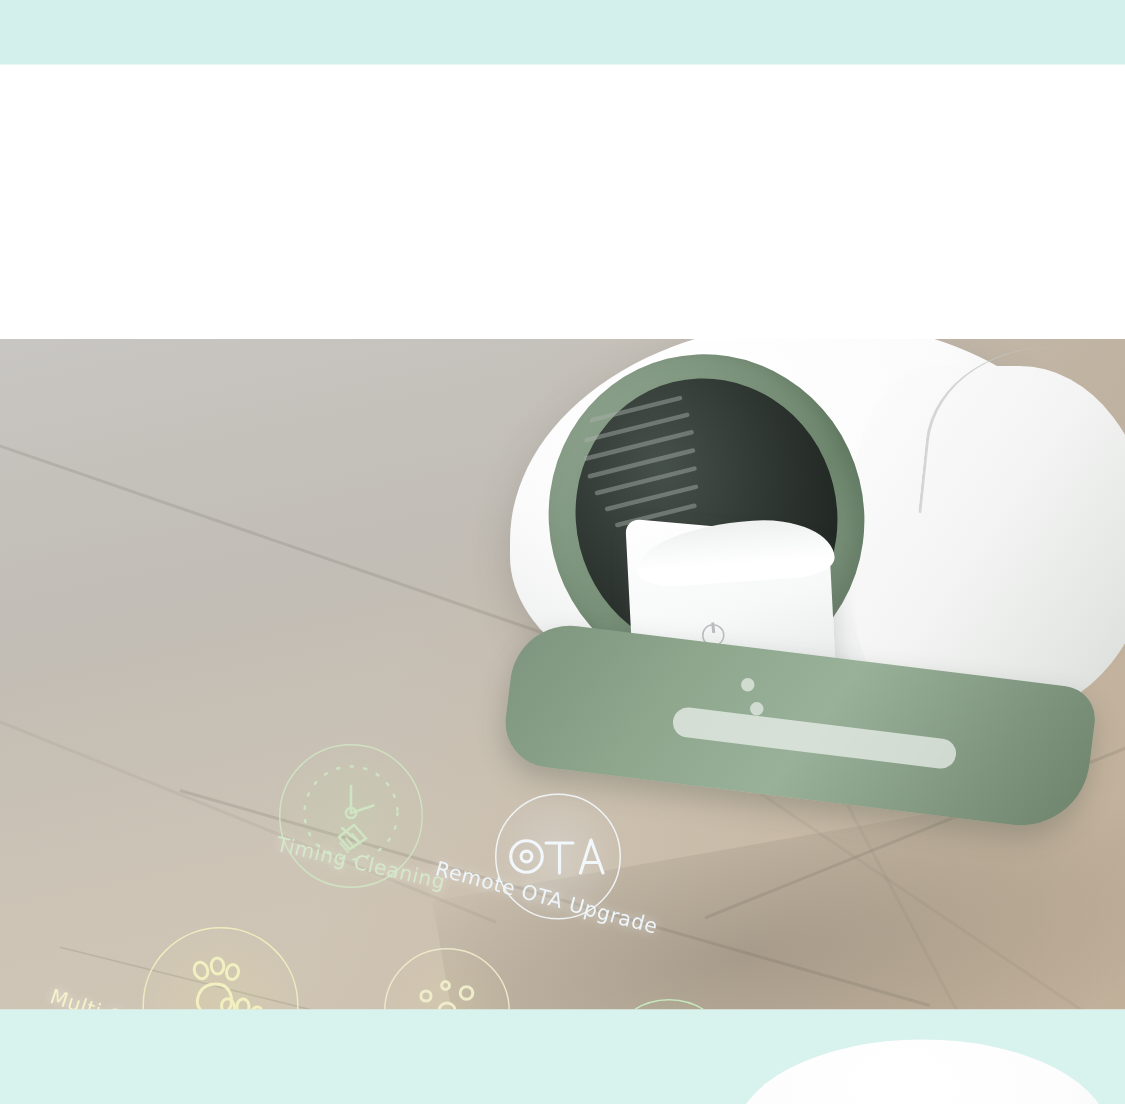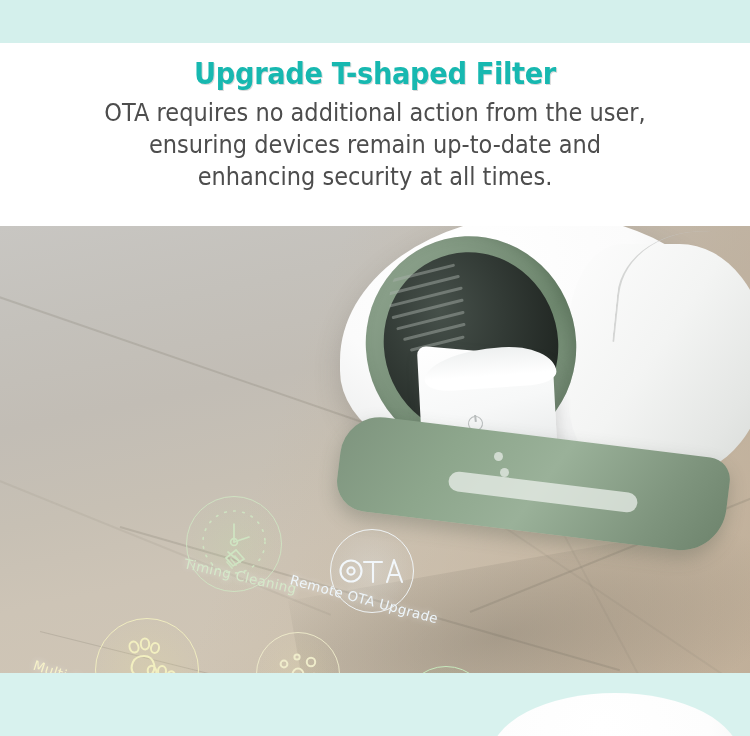--- a/index.html
+++ b/index.html
@@ -286,28 +286,20 @@
     border-radius: 50%;
   }
 </style>
 </head>
 <body>
 
 <div id="page">
 
   <div class="band-top"></div>
 
-  <div class="header-block">
-    <h1 class="headline">Upgrade T-shaped Filter</h1>
-    <p class="subhead">
-      <span>OTA requires no additional action from the user,</span>
-      <span>ensuring devices remain up-to-date and</span>
-      <span>enhancing security at all times.</span>
-    </p>
-  </div>
 
   <div class="photo">
 
     <div class="floor-base"></div>
     <div class="floor-warm"></div>
 
     <div class="plank" style="left:-30px; top:60px; width:420px; height:1.6px; transform:rotate(19deg);"></div>
     <div class="plank soft" style="left:-40px; top:238px; width:400px; height:1.5px; transform:rotate(22deg);"></div>
     <div class="plank" style="left:120px; top:300px; width:520px; height:1.6px; transform:rotate(16deg);"></div>
     <div class="plank soft" style="left:430px; top:250px; width:380px; height:1.5px; transform:rotate(34deg);"></div>

